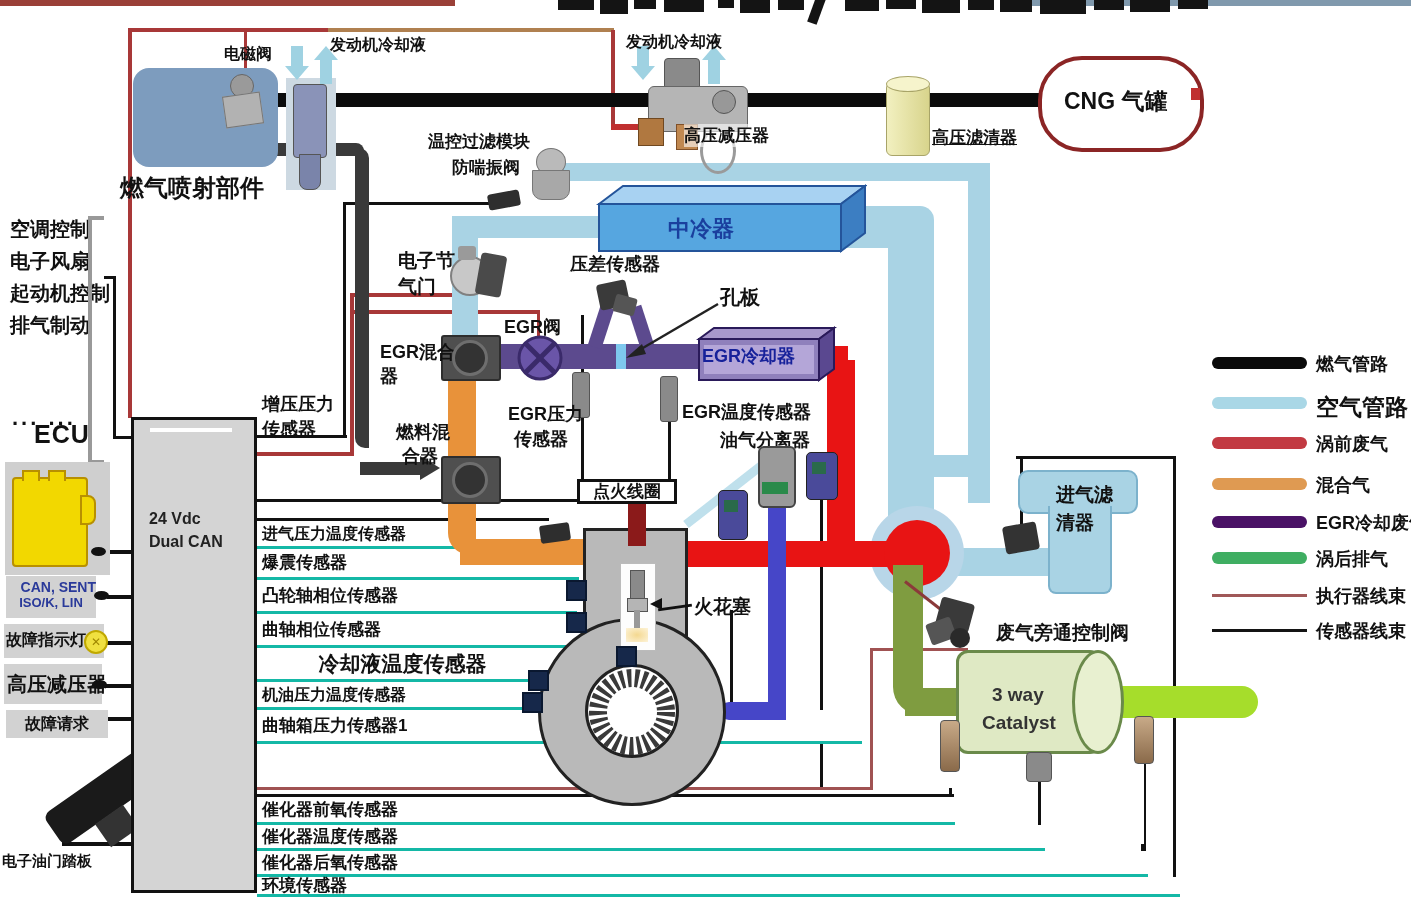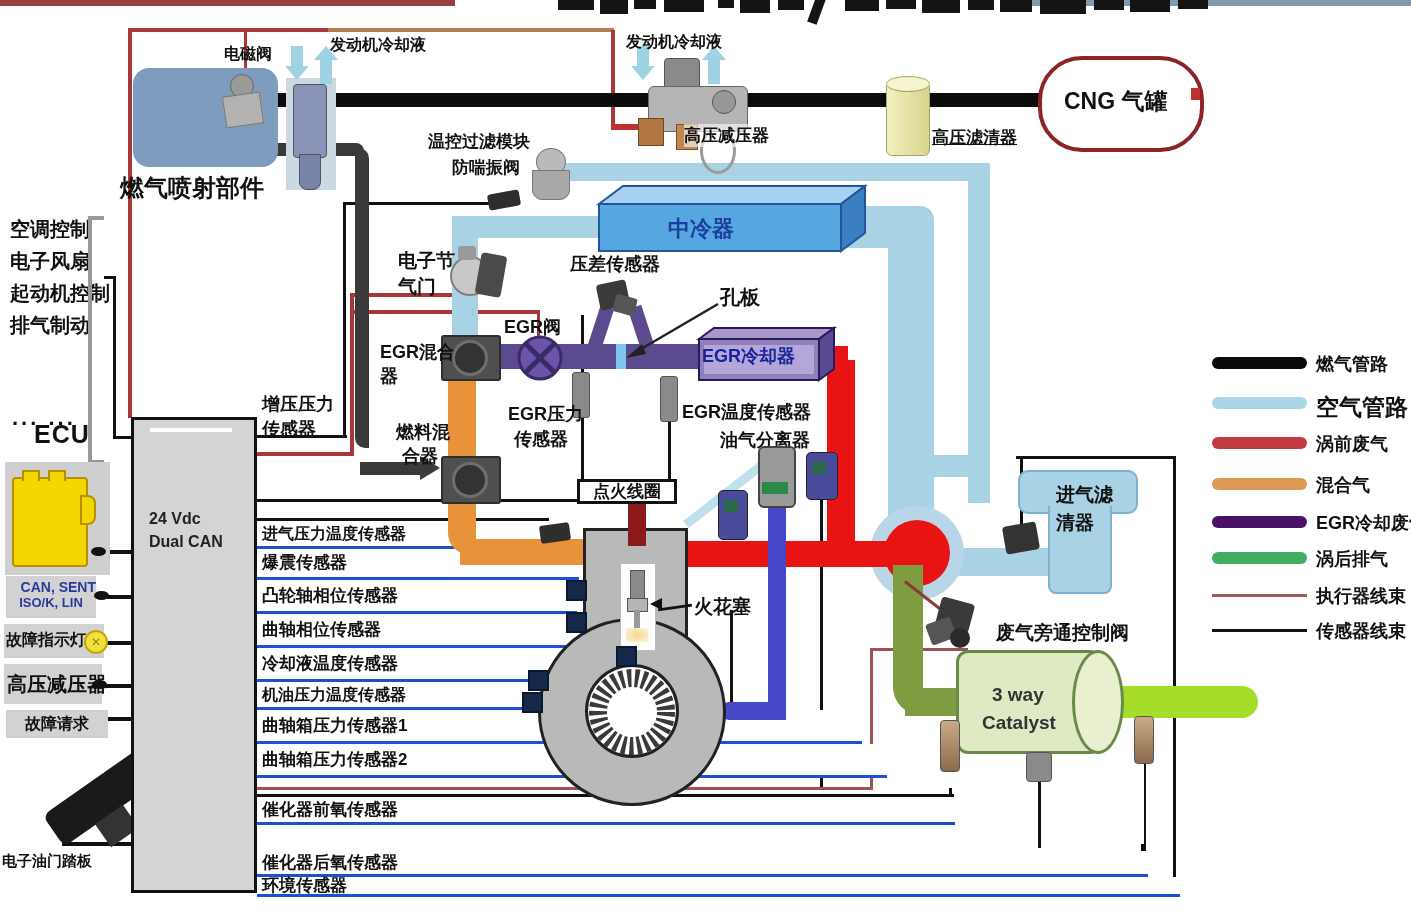--- a/index.html
+++ b/index.html
@@ -2,21 +2,21 @@
 <html><head>
 <meta charset="utf-8">
 <style>
   html,body{margin:0;padding:0;background:#fff;}
   #stage{position:relative;width:1411px;height:920px;background:#fff;overflow:hidden;
          font-family:"Liberation Sans","DejaVu Sans",sans-serif;}
   .abs{position:absolute;}
   .lbl{position:absolute;font-weight:700;color:#111;white-space:nowrap;}
   .pipe{position:absolute;}
   .wire{position:absolute;}
-  .row{position:absolute;left:257px;background:#fff;border-bottom:3px solid #1d4ed8;
+  .row{position:absolute;left:257px;background:#fff;border-bottom:3px solid #14b8a6;
        font-weight:700;color:#111;padding-left:5px;white-space:nowrap;z-index:2;}
   .navysq{position:absolute;width:17px;height:17px;background:#16284a;border:2px solid #0a1830;z-index:4;}
   .conn{position:absolute;width:15px;height:9px;background:#111;border-radius:50%;z-index:4;}
   .graybox{position:absolute;background:#d2d2d2;z-index:3;}
   .z1{z-index:1}.z2{z-index:2}.z3{z-index:3}.z4{z-index:4}.z5{z-index:5}
 </style>
 </head>
 <body>
 
 <div id="stage">
@@ -167,26 +167,26 @@
   <div class="abs z3" style="left:131px;top:417px;width:126px;height:476px;background:#d4d4d4;border:3px solid #111;box-sizing:border-box;"></div>
   <div class="abs z4" style="left:150px;top:428px;width:82px;height:4px;background:#fff;"></div>
   <div class="lbl z4" style="left:149px;top:510px;font-size:16px;color:#222;">24 Vdc</div>
   <div class="lbl z4" style="left:149px;top:533px;font-size:16px;color:#222;">Dual CAN</div>
 
   <div class="abs z2" style="left:257px;top:518px;width:292px;height:3px;background:#111;"></div>
   <div class="row" style="top:521px;height:25px;width:287px;font-size:16px;line-height:25px;">进气压力温度传感器</div>
   <div class="row" style="top:549px;height:28px;width:317px;font-size:17px;line-height:28px;">爆震传感器</div>
   <div class="row" style="top:580px;height:31px;width:315px;font-size:17px;line-height:31px;">凸轮轴相位传感器</div>
   <div class="row" style="top:614px;height:31px;width:365px;font-size:17px;line-height:31px;">曲轴相位传感器</div>
-  <div class="row" style="top:648px;height:31px;width:281px;font-size:17px;line-height:31px;">冷却液温度传感器</div>
+  <div class="row" style="top:648px;height:31px;width:281px;font-size:21px;line-height:31px;text-align:center;">冷却液温度传感器</div>
   <div class="row" style="top:682px;height:25px;width:268px;font-size:16px;line-height:25px;">机油压力温度传感器</div>
   <div class="row" style="top:710px;height:31px;width:600px;font-size:17px;line-height:31px;">曲轴箱压力传感器1</div>
-  <div class="row" style="top:744px;height:31px;width:625px;font-size:17px;line-height:31px;">曲轴箱压力传感器2</div>
   <div class="abs z2" style="left:257px;top:794px;width:697px;height:3px;background:#111;"></div>
   <div class="row" style="top:797px;height:25px;width:693px;font-size:17px;line-height:25px;">催化器前氧传感器</div>
+  <div class="row" style="top:825px;height:23px;width:783px;font-size:17px;line-height:23px;">催化器温度传感器</div>
   <div class="row" style="top:851px;height:23px;width:886px;font-size:17px;line-height:23px;">催化器后氧传感器</div>
   <div class="row" style="top:877px;height:17px;width:918px;font-size:17px;line-height:17px;">环境传感器</div>
 
   <div class="abs z3" style="left:133px;top:68px;width:145px;height:99px;background:#7d9cbe;border-radius:16px;"></div>
   <div class="lbl z4" style="left:120px;top:172px;font-size:24px;">燃气喷射部件</div>
 
   <div class="lbl z4" style="left:224px;top:44px;font-size:16px;">电磁阀</div>
   <div class="abs z4" style="left:230px;top:74px;width:22px;height:22px;border-radius:50%;background:#9a9a9a;border:1px solid #666;"></div>
   <div class="abs z4" style="left:224px;top:94px;width:36px;height:30px;background:#b2b2b2;border:1px solid #777;transform:rotate(-8deg);"></div>
 

